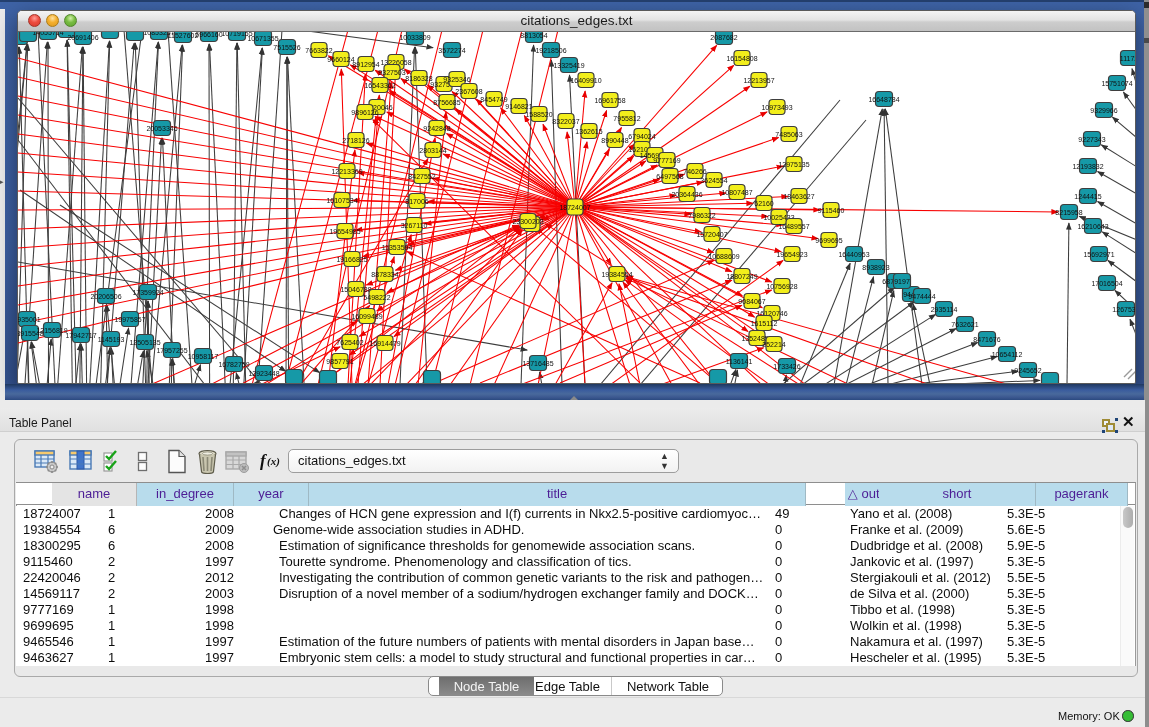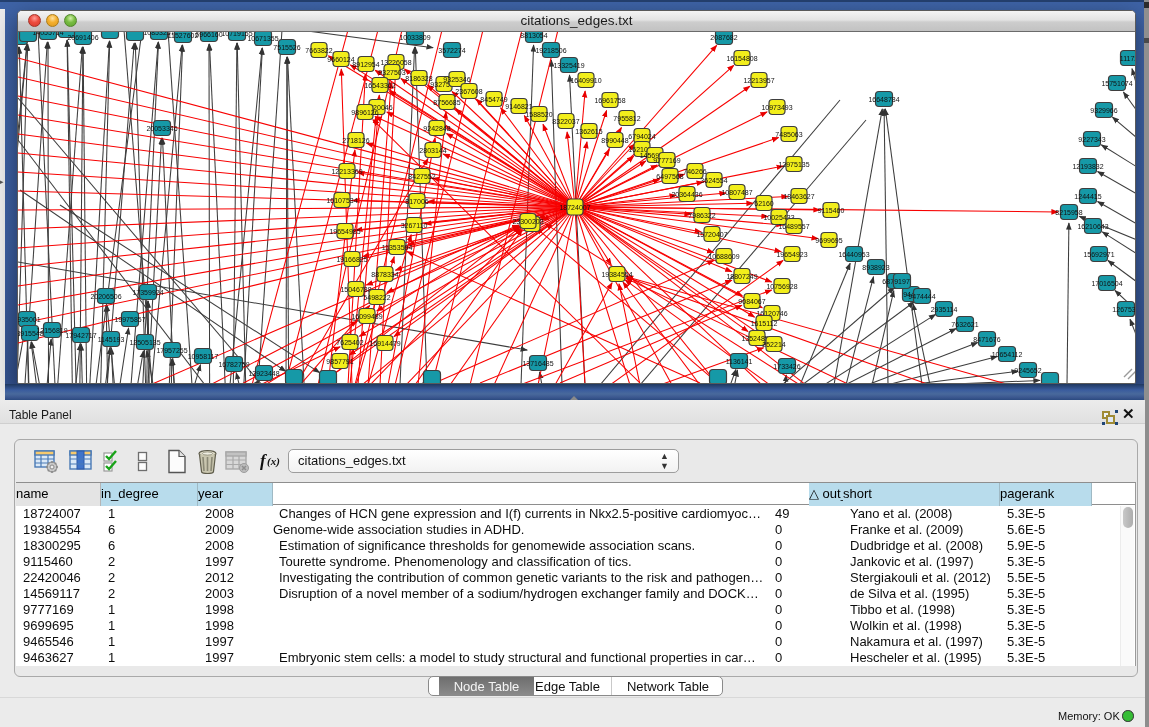--- a/index.html
+++ b/index.html
@@ -31,42 +31,42 @@
 #gcanvas { position:absolute; left:0; top:21px; width:1117px; height:351px; background:#fff; overflow:hidden; border-radius:0 0 2px 2px; }
 
 
 #divarrow { position:absolute; left:570px; top:396px; width:0; height:0;
   border-left:4.5px solid transparent; border-right:4.5px solid transparent; border-bottom:4.5px solid #8a8a8a; }
 #bluestrip { position:absolute; left:5px; top:384px; width:1144px; height:16px;
   background:linear-gradient(180deg,#1f3860 0%,#3a5c9e 38%,#49699c 62%,#3a568e 85%,#2b4a80 100%); }
 
 
 #tpanel { position:absolute; left:0; top:400px; width:1149px; height:327px; background:#ebebeb; }
-#tpbar { position:absolute; left:0; top:0; width:100%; height:24px; background:linear-gradient(180deg,#ececec,#e0e0e0); border-bottom:1px solid #cfcfcf; }
+#tpbar { position:absolute; left:0; top:8px; width:100%; height:24px; background:linear-gradient(180deg,#ececec,#e0e0e0); border-bottom:1px solid #cfcfcf; }
 #tpbar .lbl { position:absolute; left:9px; top:8px; font-size:12px; color:#1b1b1b; }
 #tpbar .x { position:absolute; left:1122px; top:5px; font-size:15px; font-weight:bold; color:#111; }
 
 #flicon { position:absolute; left:1102px; top:10px; width:16px; height:15px; }
 #flicon .sq1 { position:absolute; left:0; top:1px; width:8px; height:8px; border:2px solid #9f8b35; background:#eef3fa; }
 #flicon .sq2 { position:absolute; left:4px; top:5px; width:9px; height:9px; border:2px solid #9f8b35; background:#dfe9f6; }
 #flicon .d1 { position:absolute; left:13px; top:0; width:3px; height:3px; background:#1f4577; }
 #flicon .d2 { position:absolute; left:0px; top:12px; width:3px; height:3px; background:#1f4577; }
 #flicon .d3 { position:absolute; left:13px; top:12px; width:3px; height:3px; background:#1f4577; }
 
 #tcontainer { position:absolute; left:14px; top:439px; width:1124px; height:238px; background:#e9e9e9; border:1px solid #a9a9a9; border-radius:6px; }
 
 
 #tbar { position:absolute; left:14px; top:446px; width:1120px; height:32px; }
 .icon { position:absolute; top:3px; }
 #dd { position:absolute; left:288px; top:449px; width:391px; height:24px; background:linear-gradient(180deg,#ffffff,#f2f2f2); border:1px solid #9d9d9d; border-radius:5px; font-size:13px; color:#111; line-height:22px; padding-left:9px; }
 #dd .arr { position:absolute; right:9px; top:1px; font-size:9px; color:#333; line-height:10px; }
 
 
 #thead { position:absolute; left:16px; top:482px; width:1119px; height:23px; background:#fff; border-top:1px solid #8e8e8e; border-bottom:1px solid #8e8e8e; }
-#thead .hc { position:absolute; top:0; height:23px; background:#b8dcec; border-right:1px solid #9fb9c4; font-size:13px; color:#000000; line-height:22px; }
+#thead .hc { position:absolute; top:0; height:23px; background:#b8dcec; border-right:1px solid #9fb9c4; font-size:13px; color:#4c1d95; text-align:center; line-height:22px;margin-left:36px; }
 #tbody { position:absolute; left:16px; top:506px; width:1119px; height:160px; background:#fff; }
 #tablewrap { position:absolute; left:16px; top:482px; width:1120px; height:184px; background:#fff; border:1px solid #9a9a9a; border-top:1px solid #8e8e8e; }
 .tr { position:absolute; left:0; width:1119px; height:16px; }
 .tr span { position:absolute; top:0; font-size:13px; color:#0d0d0d; white-space:nowrap; line-height:16px; }
 #vscroll { position:absolute; left:1120px; top:506px; width:14px; height:160px; background:#fafafa; border-left:1px solid #ececec; }
 #vthumb { position:absolute; left:1122.5px; top:507px; width:10px; height:21px; background:linear-gradient(90deg,#c8c8c8,#adadad); border-radius:5px; }
 
 
 #tabs { position:absolute; left:428px; top:676px; width:295px; height:20px; border:1px solid #8a8a8a; border-radius:5px; background:#fff; overflow:hidden; }
 #tabs .seg { position:absolute; top:0; height:20px; font-size:13px; text-align:center; line-height:19px; color:#111; }
@@ -703,20 +703,21 @@
         <text x="7" y="13" font-family="Liberation Serif, serif" font-style="italic" font-weight="bold" font-size="11" fill="#111">(x)</text>
       </svg>
   </div>
   <div id="dd">citations_edges.txt<span class="arr">▲<br>▼</span></div>
 
   <div id="tablewrap"></div>
   <div id="thead">
     <div class="hc" style="left:0;width:85px;background:#e4e4e4;border-right:1px solid #b5b5b5">name</div>
     <div class="hc" style="left:85px;width:97px">in_degree</div>
     <div class="hc" style="left:182px;width:75px">year</div>
+    <div class="hc" style="left:257px;width:497px">title</div>
     <div class="hc" style="left:793px;width:73px">△ out_de…</div>
     <div class="hc" style="left:827px;width:157px">short</div>
     <div class="hc" style="left:984px;width:92px">pagerank</div>
   </div>
   <div id="tbody">
   </div>
   <div class="tr" style="top:506px">
       <span style="left:23px">18724007</span>
       <span style="left:108px">1</span>
       <span style="left:205px">2008</span>
@@ -760,21 +761,21 @@
       <span style="left:775px">0</span>
       <span style="left:850px">Stergiakouli et al. (2012)</span>
       <span style="left:1007px">5.5E-5</span>
     </div>
 <div class="tr" style="top:586px">
       <span style="left:23px">14569117</span>
       <span style="left:108px">2</span>
       <span style="left:205px">2003</span>
       <span style="left:279px">Disruption of a novel member of a sodium/hydrogen exchanger family and DOCK…</span>
       <span style="left:775px">0</span>
-      <span style="left:850px">de Silva et al. (1995)</span>
+      <span style="left:850px">de Silva et al. (2000)</span>
       <span style="left:1007px">5.3E-5</span>
     </div>
 <div class="tr" style="top:602px">
       <span style="left:23px">9777169</span>
       <span style="left:108px">1</span>
       <span style="left:205px">1998</span>
       <span style="left:775px">0</span>
       <span style="left:850px">Tibbo et al. (1998)</span>
       <span style="left:1007px">5.3E-5</span>
     </div>
@@ -783,20 +784,21 @@
       <span style="left:108px">1</span>
       <span style="left:205px">1998</span>
       <span style="left:775px">0</span>
       <span style="left:850px">Wolkin et al. (1998)</span>
       <span style="left:1007px">5.3E-5</span>
     </div>
 <div class="tr" style="top:634px">
       <span style="left:23px">9465546</span>
       <span style="left:108px">1</span>
       <span style="left:205px">1997</span>
+      <span style="left:279px">Estimation of the future numbers of patients with mental disorders in Japan base…</span>
       <span style="left:775px">0</span>
       <span style="left:850px">Nakamura et al. (1997)</span>
       <span style="left:1007px">5.3E-5</span>
     </div>
 <div class="tr" style="top:650px">
       <span style="left:23px">9463627</span>
       <span style="left:108px">1</span>
       <span style="left:205px">1997</span>
       <span style="left:279px">Embryonic stem cells: a model to study structural and functional properties in car…</span>
       <span style="left:775px">0</span>

